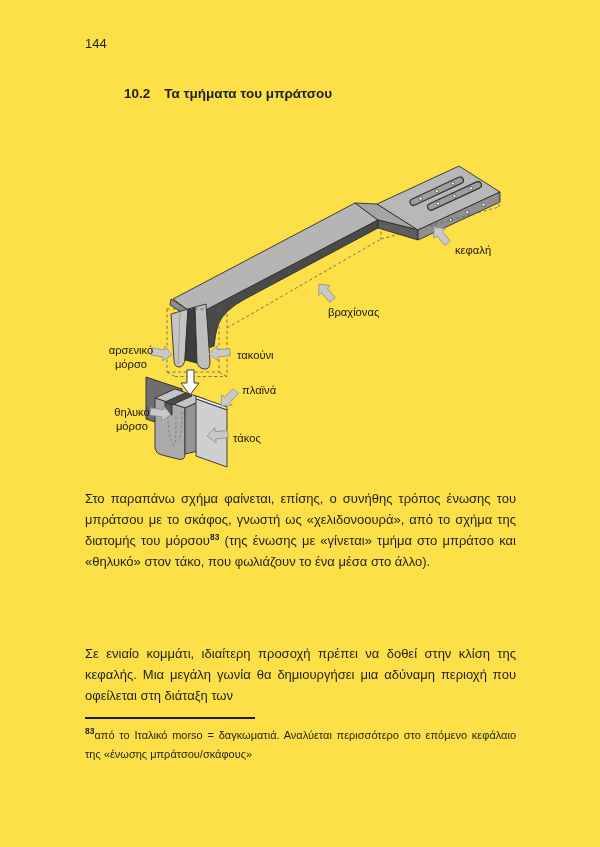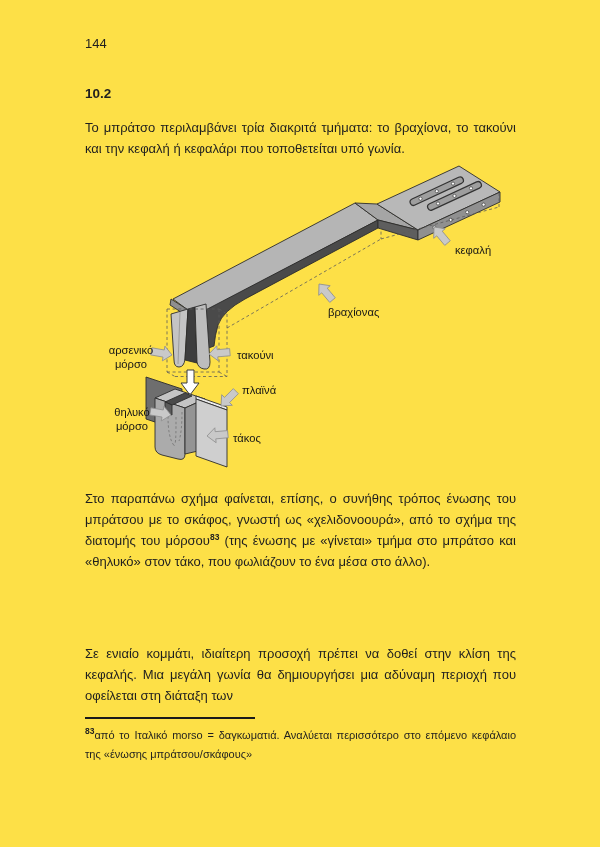--- a/index.html
+++ b/index.html
@@ -4,21 +4,21 @@
 <style>
   html,body{margin:0;padding:0;background:#fff;}
   .page{
     position:relative;width:600px;height:847px;background:#fde047;
     font-family:"Liberation Sans","DejaVu Sans",sans-serif;color:#1f1f1f;
     overflow:hidden;
   }
   .abs{position:absolute;}
   .pagenum{left:85px;top:36px;font-size:13px;}
   .heading{left:85px;top:86px;font-size:13.5px;font-weight:bold;display:flex;}
-  .heading .hnum{margin-right:14px;}
+  .heading .hnum{margin-right:14px;margin-left:39px;}
   .para{left:85px;width:431px;font-size:13px;line-height:21px;text-align:justify;}
   .p1{top:117px;}
   .p2{top:488px;}
   .p3{top:577px;}
   .p4{top:643px;}
   sup.s{font-size:8.5px;vertical-align:baseline;position:relative;top:-5px;line-height:0;font-weight:bold;}
   .figure{left:85px;top:163px;width:430px;height:315px;}
   .fnrule{left:85px;top:717px;width:170px;height:2px;background:#1a1a1a;}
   .footnote{left:85px;top:726px;width:431px;font-size:11px;line-height:19px;text-align:justify;}
   svg text{font-family:"Liberation Sans","DejaVu Sans",sans-serif;font-size:11.2px;fill:#161616;}
@@ -30,23 +30,23 @@
 </style>
 </head>
 <body>
 
 <div class="page">
 
   <div class="abs pagenum">144</div>
 
   <div class="abs heading">
     <span class="hnum">10.2</span>
+    <span>Τα τμήματα του μπράτσου</span>
   </div>
 
-  <div class="abs para p1">Το μπράτσο περιλαμβάνει τρία διακριτά τμήματα: το βραχίονα, το τακούνι και την κεφαλή ή κεφαλάρι που τοποθετείται υπό γωνία.</div>
 
   <div class="abs figure">
     <svg width="430" height="315" viewBox="0 0 430 315">
       <defs>
         <path id="arrowshape" d="M 0 0 L -8.5 -7.5 L -8.5 -3.6 L -21 -3.6 L -21 3.6 L -8.5 3.6 L -8.5 7.5 Z"></path>
       </defs>
 
       <g>
         <polygon class="solid" points="88,136 270,40 293,57 111,153" fill="#b5b5b5"></polygon>
 

